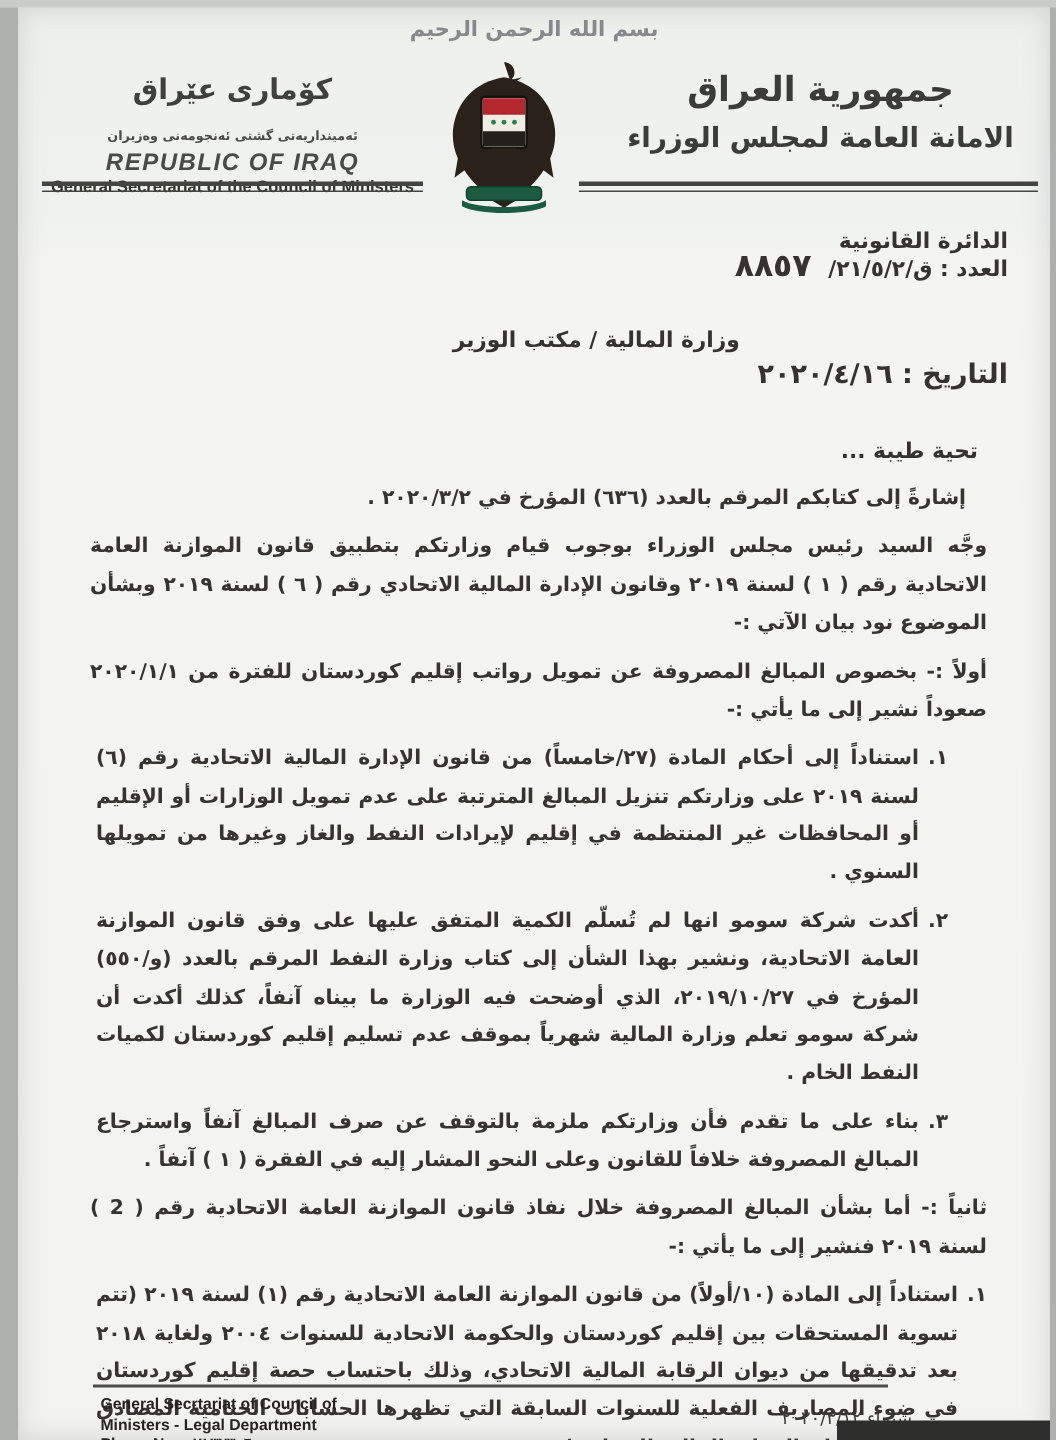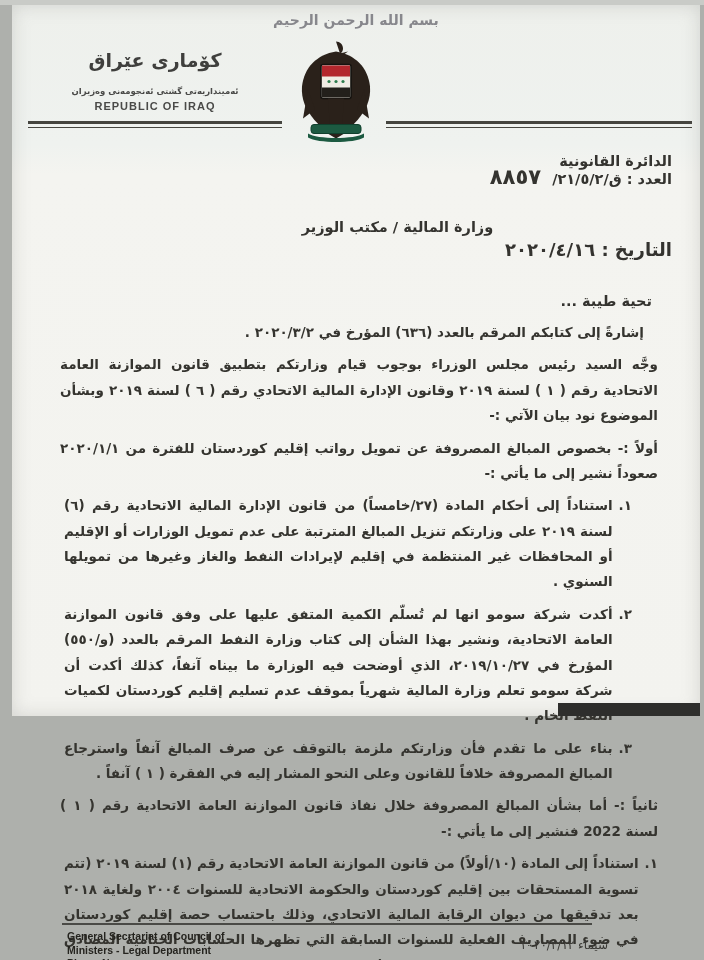--- a/index.html
+++ b/index.html
@@ -2,38 +2,38 @@
 <html lang="ar"><head>
 <meta charset="utf-8">
 <style>
   html,body{margin:0;padding:0;}
   body{
     width:704px;height:960px;overflow:hidden;
     background:#aeb0ac;
     font-family:"DejaVu Sans",sans-serif;
     -webkit-font-smoothing:antialiased;
   }
-  .scan{position:relative;width:704px;height:716px;}
+  .scan{position:relative;width:704px;height:960px;}
   .paper{
     position:absolute;left:12px;top:5px;right:4px;bottom:0;
     background:linear-gradient(180deg,#eef0ec 0,#eff2ef 140px,#f4f4f0 170px,#f3f3ef 100%);
     box-shadow:inset 0 0 18px rgba(120,120,115,.25);
   }
   
   .bismillah{
     position:absolute;top:7px;left:0;width:100%;text-align:center;
     font-size:14px;font-weight:bold;color:#87878c;letter-spacing:1px;
   }
   .hdr-right{position:absolute;top:42px;right:10px;width:286px;text-align:center;color:#3b3b39;direction:rtl;}
   .hdr-right .cal1{font-size:23px;font-weight:bold;}
   .hdr-right .cal2{font-size:18.5px;font-weight:bold;margin-top:9px;}
   .hdr-left{position:absolute;top:44px;left:14px;width:258px;text-align:center;color:#3f3f3d;}
   .hdr-left .ku1{font-size:19px;font-weight:bold;direction:rtl;}
   .hdr-left .ku2{font-size:8.5px;font-weight:bold;direction:rtl;margin-top:15px;color:#4a4a48;}
-  .hdr-left .en1{font-family:"Liberation Sans",sans-serif;font-size:11px;font-weight:bold;letter-spacing:1px;margin-top:4px;color:#4a4a48;}
+  .hdr-left .en1{font-family:"Liberation Sans",sans-serif;font-size:16px;font-weight:bold;letter-spacing:1px;margin-top:4px;color:#4a4a48;font-style:italic;}
   .hdr-left .en2{font-family:"Liberation Sans",sans-serif;font-size:11px;font-weight:bold;margin-top:1px;color:#33332f;}
   .rule{position:absolute;top:116px;height:3px;border-top:3px solid #45453f;border-bottom:1.5px solid #45453f;}
   .rule-l{left:16px;width:254px;}
   .rule-r{left:374px;right:8px;}
   .emblem{position:absolute;left:272px;top:33px;width:104px;height:107px;}
   
   .dept{position:absolute;top:148px;right:28px;font-size:14.5px;font-weight:bold;color:#34332f;direction:rtl;}
   .numline{position:absolute;top:160px;right:28px;font-size:14.5px;font-weight:bold;color:#34332f;direction:rtl;}
   .numline .bignum{font-size:21px;letter-spacing:3px;margin-right:6px;}
   .dateline{position:absolute;top:211px;right:28px;font-size:18px;font-weight:bold;color:#34332f;direction:rtl;margin-top:23px;}
@@ -69,20 +69,24 @@
 </style>
 </head>
 <body>
 
 <div class="scan">
   <div class="edge-top"></div>
   <div class="paper">
 
     <div class="bismillah">بسم الله الرحمن الرحيم</div>
 
+    <div class="hdr-right">
+      <div class="cal1">جمهورية العراق</div>
+      <div class="cal2">الامانة العامة لمجلس الوزراء</div>
+    </div>
 
     <svg class="emblem" viewBox="0 0 104 104" aria-hidden="true">
       <path d="M52 2 C56 2 59 5 59 9 C59 11 58 13 56 14 L64 12 L57 17 Z" fill="#2a211a"></path>
       <path d="M52 12 C33 15 20 28 18 47 C17 60 22 70 30 80 L42 93 L52 99 L62 93 L74 80 C82 70 87 60 86 47 C84 28 71 15 52 12 Z" fill="#2a211a"></path>
       <path d="M24 50 L19 79 L31 70 Z" fill="#2a211a"></path>
       <path d="M80 50 L85 79 L73 70 Z" fill="#2a211a"></path>
       <rect x="37" y="25" width="30" height="34" rx="2" fill="#efece4" stroke="#15130f" stroke-width="1.6"></rect>
       <rect x="38" y="26" width="28" height="11" fill="#b3272d"></rect>
       <circle cx="45" cy="42" r="1.6" fill="#2e7d4f"></circle>
         <circle cx="52" cy="42" r="1.6" fill="#2e7d4f"></circle>
@@ -90,20 +94,21 @@
       <rect x="38" y="48" width="28" height="10" fill="#23201b"></rect>
       <path d="M44 59 L60 59 L58 88 L46 88 Z" fill="#2a211a"></path>
       <rect x="27" y="85" width="50" height="9" rx="3" fill="#1c5a41" stroke="#10402d"></rect>
       <path d="M24 94 C33 100 71 100 80 94 L80 98 C70 104 34 104 24 98 Z" fill="#1c5a41"></path>
     </svg>
 
     <div class="hdr-left">
       <div class="ku1">كۆمارى عێراق</div>
       <div class="ku2">ئەمينداريەتى گشتى ئەنجومەنى وەزيران</div>
       <div class="en1">REPUBLIC OF IRAQ</div>
+      <div class="en2">General Secretariat of the Council of Ministers</div>
     </div>
 
     <div class="rule rule-l"></div>
     <div class="rule rule-r"></div>
 
     <div class="dept">الدائرة القانونية</div>
 
     <div class="numline">
       <span>العدد : ق/٢١/٥/٢/</span>
       <span class="bignum">٨٨٥٧</span>
@@ -130,21 +135,21 @@
       </div>
       <div class="li">
         <span class="num">٢.</span>
         <span class="txt">أكدت شركة سومو انها لم تُسلّم الكمية المتفق عليها على وفق قانون الموازنة العامة الاتحادية، ونشير بهذا الشأن إلى كتاب وزارة النفط المرقم بالعدد (و/٥٥٠) المؤرخ في ٢٠١٩/١٠/٢٧، الذي أوضحت فيه الوزارة ما بيناه آنفاً، كذلك أكدت أن شركة سومو تعلم وزارة المالية شهرياً بموقف عدم تسليم إقليم كوردستان لكميات النفط الخام .</span>
       </div>
       <div class="li">
         <span class="num">٣.</span>
         <span class="txt">بناء على ما تقدم فأن وزارتكم ملزمة بالتوقف عن صرف المبالغ آنفاً واسترجاع المبالغ المصروفة خلافاً للقانون وعلى النحو المشار إليه في الفقرة ( ١ ) آنفاً .</span>
       </div>
 
-      <p>ثانياً :- أما بشأن المبالغ المصروفة خلال نفاذ قانون الموازنة العامة الاتحادية رقم ( ١ ) لسنة 2022 فنشير إلى ما يأتي :-</p>
+      <p>ثانياً :- أما بشأن المبالغ المصروفة خلال نفاذ قانون الموازنة العامة الاتحادية رقم ( 2 ) لسنة ٢٠١٩ فنشير إلى ما يأتي :-</p>
 
       <div class="li flush">
         <span class="num">١.</span>
         <span class="txt">استناداً إلى المادة (١٠/أولاً) من قانون الموازنة العامة الاتحادية رقم (١) لسنة ٢٠١٩ (تتم تسوية المستحقات بين إقليم كوردستان والحكومة الاتحادية للسنوات ٢٠٠٤ ولغاية ٢٠١٨ بعد تدقيقها من ديوان الرقابة المالية الاتحادي، وذلك باحتساب حصة إقليم كوردستان في ضوء المصاريف الفعلية للسنوات السابقة التي تظهرها الحسابات الختامية المصادق عليها من ديوان الرقابة المالية الاتحادي).</span>
       </div>
     </div>
 
     <div class="foot-rule"></div>
 
     <div class="foot-en">

